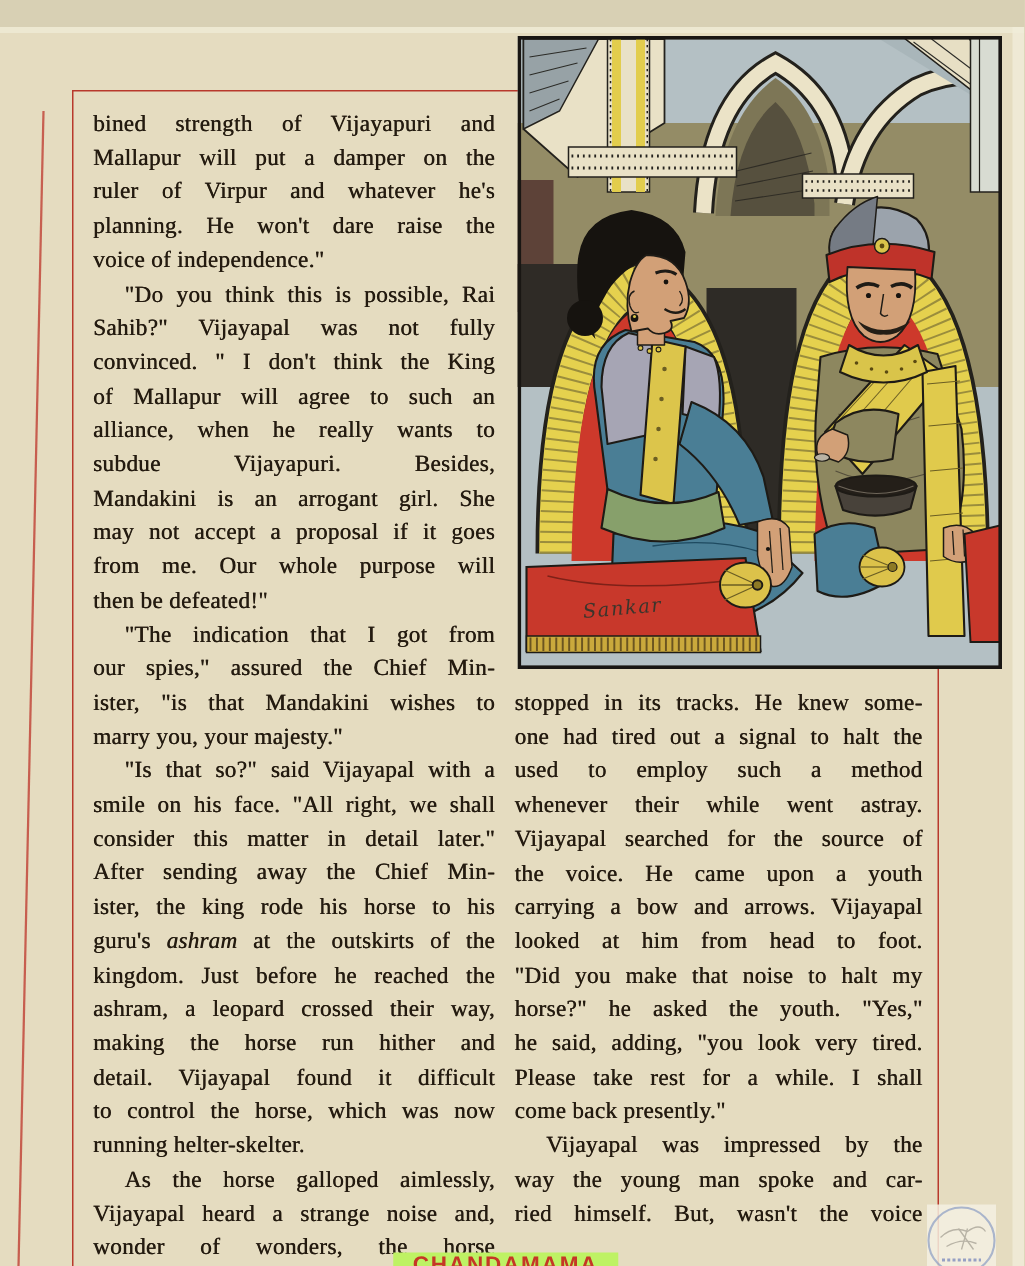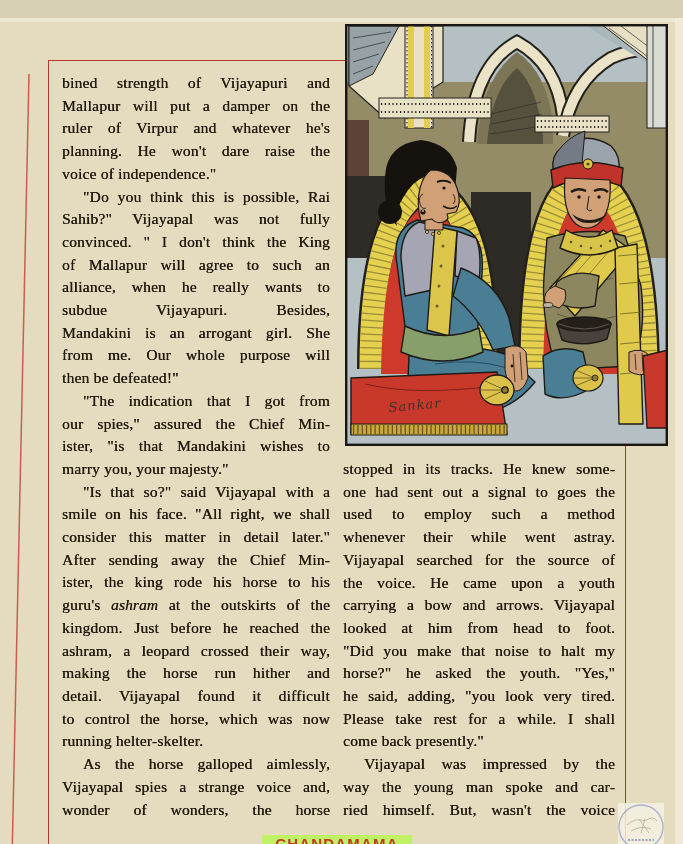--- a/index.html
+++ b/index.html
@@ -81,45 +81,46 @@
       <div class="tline"><span>ruler of Virpur and whatever he's</span></div>
       <div class="tline"><span>planning. He won't dare raise the</span></div>
       <div class="tline tline-last"><span>voice of independence."</span></div>
       <div class="tline tline-indent"><span>"Do you think this is possible, Rai</span></div>
       <div class="tline"><span>Sahib?" Vijayapal was not fully</span></div>
       <div class="tline"><span>convinced. " I don't think the King</span></div>
       <div class="tline"><span>of Mallapur will agree to such an</span></div>
       <div class="tline"><span>alliance, when he really wants to</span></div>
       <div class="tline"><span>subdue Vijayapuri. Besides,</span></div>
       <div class="tline"><span>Mandakini is an arrogant girl. She</span></div>
+      <div class="tline"><span>may not accept a proposal if it goes</span></div>
       <div class="tline"><span>from me. Our whole purpose will</span></div>
       <div class="tline tline-last"><span>then be defeated!"</span></div>
       <div class="tline tline-indent"><span>"The indication that I got from</span></div>
       <div class="tline"><span>our spies," assured the Chief Min-</span></div>
       <div class="tline"><span>ister, "is that Mandakini wishes to</span></div>
       <div class="tline tline-last"><span>marry you, your majesty."</span></div>
       <div class="tline tline-indent"><span>"Is that so?" said Vijayapal with a</span></div>
       <div class="tline"><span>smile on his face. "All right, we shall</span></div>
       <div class="tline"><span>consider this matter in detail later."</span></div>
       <div class="tline"><span>After sending away the Chief Min-</span></div>
       <div class="tline"><span>ister, the king rode his horse to his</span></div>
       <div class="tline"><span>guru's </span><em>ashram</em><span> at the outskirts of the</span></div>
       <div class="tline"><span>kingdom. Just before he reached the</span></div>
       <div class="tline"><span>ashram, a leopard crossed their way,</span></div>
       <div class="tline"><span>making the horse run hither and</span></div>
       <div class="tline"><span>detail. Vijayapal found it difficult</span></div>
       <div class="tline"><span>to control the horse, which was now</span></div>
       <div class="tline tline-last"><span>running helter-skelter.</span></div>
       <div class="tline tline-indent"><span>As the horse galloped aimlessly,</span></div>
-      <div class="tline"><span>Vijayapal spies a strange voice and,</span></div>
+      <div class="tline"><span>Vijayapal heard a strange noise and,</span></div>
       <div class="tline"><span>wonder of wonders, the horse</span></div>
     </div>
   <div class="column column-right">
       <div class="tline"><span>stopped in its tracks. He knew some-</span></div>
-      <div class="tline"><span>one had sent out a signal to goes the</span></div>
+      <div class="tline"><span>one had tired out a signal to halt the</span></div>
       <div class="tline"><span>used to employ such a method</span></div>
       <div class="tline"><span>whenever their while went astray.</span></div>
       <div class="tline"><span>Vijayapal searched for the source of</span></div>
       <div class="tline"><span>the voice. He came upon a youth</span></div>
       <div class="tline"><span>carrying a bow and arrows. Vijayapal</span></div>
       <div class="tline"><span>looked at him from head to foot.</span></div>
       <div class="tline"><span>"Did you make that noise to halt my</span></div>
       <div class="tline"><span>horse?" he asked the youth. "Yes,"</span></div>
       <div class="tline"><span>he said, adding, "you look very tired.</span></div>
       <div class="tline"><span>Please take rest for a while. I shall</span></div>

